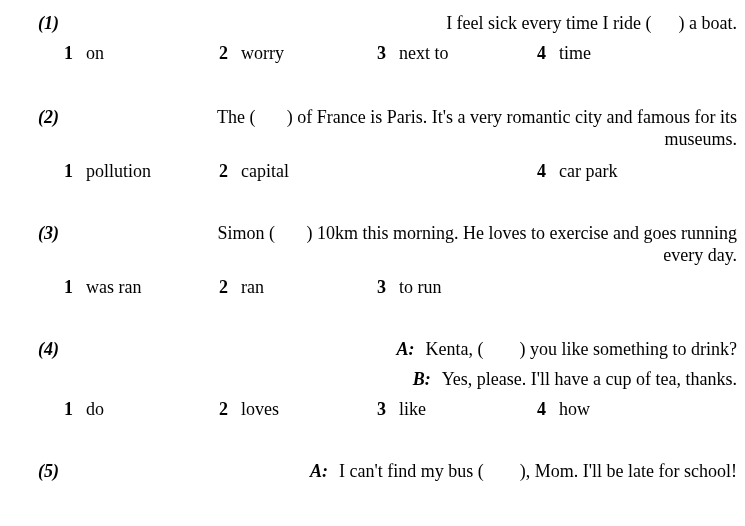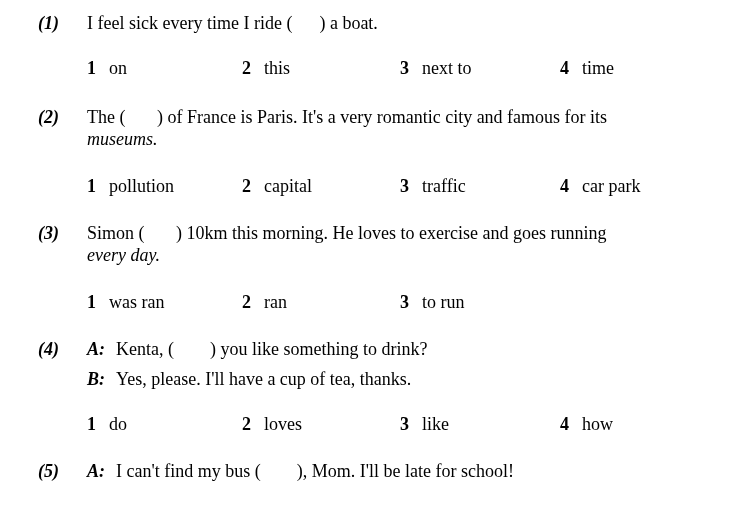--- a/index.html
+++ b/index.html
@@ -24,45 +24,46 @@
   }
   .qnum {
     position: absolute;
     left: 0;
     top: 0;
     font-weight: bold;
     font-style: italic;
     line-height: 24px;
   }
   .qbody {
-    margin-left: 49px;
+    margin-left: 26px;
+    text-align: right;
   }
   .qline {
     line-height: 24px;
     white-space: pre-wrap;
   }
   .speaker {
     font-weight: bold;
     font-style: italic;
     margin-right: 11px;
   }
   
   .q1 .options { margin-top: 6px; }
-  .q-wrap .qline + .qline { margin-top: -2px; font-style: italic; }
+  .q-wrap .qline + .qline { margin-top: -2px; }
   .q-wrap .options { margin-top: 8px; }
   .q-dialog .qline + .qline { margin-top: 6px; }
   .q-dialog .options { margin-top: 6px; }
   
   .options {
     position: relative;
     height: 24px;
   }
   .option {
     position: absolute;
-    top: 15px;
+    top: 0;
     line-height: 24px;
     white-space: pre;
   }
   .opt-c1 { left: 0; }
   .opt-c2 { left: 155px; }
   .opt-c3 { left: 313px; }
   .opt-c4 { left: 473px; }
   .optnum {
     font-weight: bold;
     margin-right: 13px;
@@ -76,36 +77,35 @@
 </style>
 </head>
 <body>
 
 <div class="question q1">
   <span class="qnum">(1)</span>
   <div class="qbody">
     <div class="qline"><span>I feel sick every time I ride (      ) a boat.</span></div>
     <div class="options">
       <span class="option opt-c1"><span class="optnum">1</span><span>on</span></span>
-      <span class="option opt-c2"><span class="optnum">2</span><span>this</span></span>
+      <span class="option opt-c2"><span class="optnum">2</span><span>worry</span></span>
       <span class="option opt-c3"><span class="optnum">3</span><span>next to</span></span>
       <span class="option opt-c4"><span class="optnum">4</span><span>time</span></span>
     </div>
   </div>
 </div>
 
 <div class="question q2 q-wrap">
   <span class="qnum">(2)</span>
   <div class="qbody">
     <div class="qline"><span>The (       ) of France is Paris. It's a very romantic city and famous for its</span></div>
     <div class="qline"><span>museums.</span></div>
     <div class="options">
       <span class="option opt-c1"><span class="optnum">1</span><span>pollution</span></span>
       <span class="option opt-c2"><span class="optnum">2</span><span>capital</span></span>
-      <span class="option opt-c3"><span class="optnum">3</span><span>traffic</span></span>
       <span class="option opt-c4"><span class="optnum">4</span><span>car park</span></span>
     </div>
   </div>
 </div>
 
 <div class="question q3 q-wrap">
   <span class="qnum">(3)</span>
   <div class="qbody">
     <div class="qline"><span>Simon (       ) 10km this morning. He loves to exercise and goes running</span></div>
     <div class="qline"><span>every day.</span></div>

